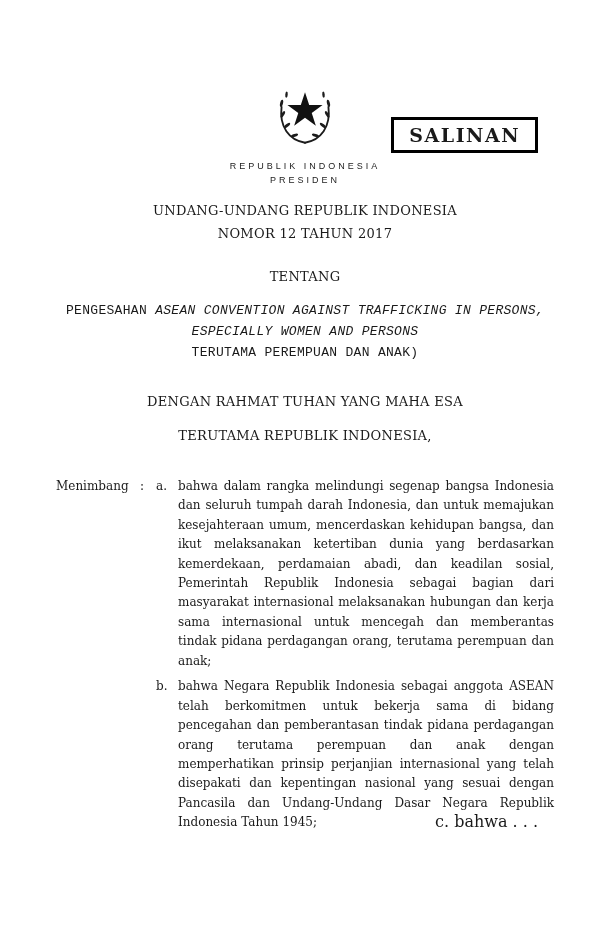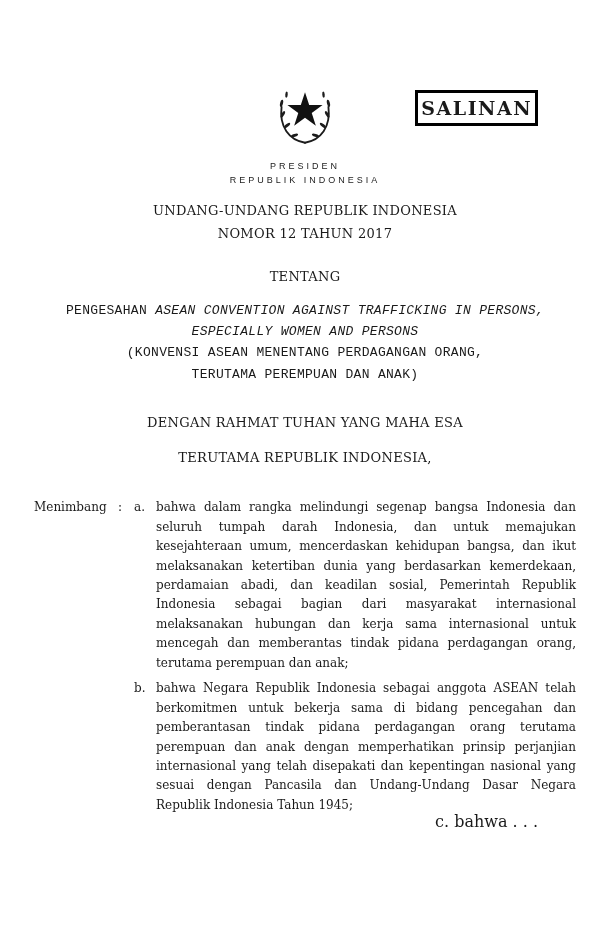--- a/index.html
+++ b/index.html
@@ -30,24 +30,24 @@
     font-family: "Liberation Sans", sans-serif;
     font-size: 9px;
     letter-spacing: 3px;
     line-height: 1.5;
     color: #222;
   }
 
   
   .stamp-box {
     position: absolute;
-    top: 90px;
+    top: 117px;
     right: 72px;
     border: 3px solid #000;
-    padding: 4px 3px;
+    padding: 4px 15px;
     font-weight: bold;
     font-size: 19px;
     letter-spacing: 1.5px;
     font-family: "DejaVu Serif", serif;
   }
 
   
   .heading {
     margin-top: 14px;
     text-align: center;
@@ -63,21 +63,21 @@
     line-height: 1.65;
     font-family: Liberation Mono, monospace;
   }
   .subject em { font-style: italic; }
   .invocation { margin-top: 28px; }
   .authority  { margin-top: 15px; }
 
   
   .considerations {
     margin-top: 31px;
-    padding: 0 34px;
+    padding: 0 56px;
     font-size: 12px;
     line-height: 1.62;
   }
   .cons-row {
     display: grid;
     grid-template-columns: 84px 16px 22px 1fr;
     align-items: start;
   }
   .cons-row + .cons-row { margin-top: 6px; }
   .cons-text {
@@ -116,39 +116,38 @@
         <ellipse cx="98" cy="34" rx="6" ry="2.4" transform="rotate(78 98 34)"></ellipse>
         <ellipse cx="96" cy="52" rx="6" ry="2.4" transform="rotate(60 96 52)"></ellipse>
         <ellipse cx="89" cy="70" rx="6" ry="2.4" transform="rotate(40 89 70)"></ellipse>
         <ellipse cx="77" cy="86" rx="6" ry="2.4" transform="rotate(18 77 86)"></ellipse>
         <ellipse cx="30" cy="20" rx="5" ry="2" transform="rotate(-85 30 20)"></ellipse>
         <ellipse cx="90" cy="20" rx="5" ry="2" transform="rotate(85 90 20)"></ellipse>
       </g>
       <polygon fill="#111" points="60,16 66.8,36.7 88.5,36.7 70.9,49.6 77.6,70.3 60,57.5 42.4,70.3 49.1,49.6 31.5,36.7 53.2,36.7"></polygon>
     </svg>
     <div class="letterhead">
+      <div>REPUBLIK INDONESIA</div>
       <div>PRESIDEN</div>
-      <div>REPUBLIK INDONESIA</div>
     </div>
   </div>
 
   <div class="heading">
     <div class="law-title">UNDANG-UNDANG REPUBLIK INDONESIA</div>
     <div class="law-number">NOMOR 12 TAHUN 2017</div>
     <div class="about">TENTANG</div>
 
     <div class="subject">
       <div>
         <span>PENGESAHAN</span>
         <em>ASEAN CONVENTION AGAINST TRAFFICKING IN PERSONS,</em>
       </div>
       <div>
         <em>ESPECIALLY WOMEN AND PERSONS</em>
       </div>
-      <div>(KONVENSI ASEAN MENENTANG PERDAGANGAN ORANG,</div>
       <div>TERUTAMA PEREMPUAN DAN ANAK)</div>
     </div>
 
     <div class="invocation">DENGAN RAHMAT TUHAN YANG MAHA ESA</div>
     <div class="authority">TERUTAMA REPUBLIK INDONESIA,</div>
   </div>
 
   <div class="considerations">
     <div class="cons-row">
       <div>Menimbang</div>

